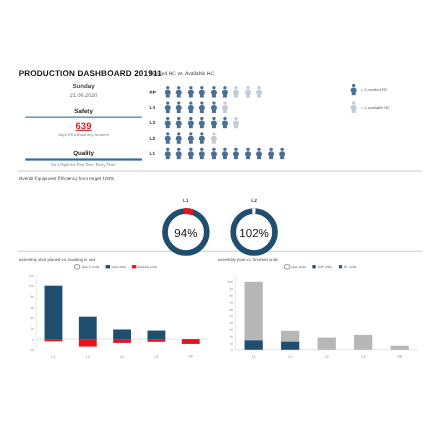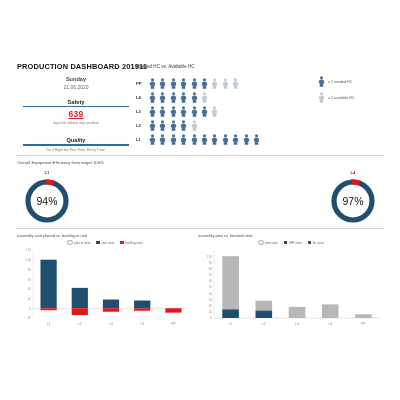--- a/index.html
+++ b/index.html
@@ -36,22 +36,22 @@
 
   .hc-legend{position:absolute;left:318px;top:76px;}
   .lg-row{display:flex;align-items:center;gap:3px;margin-bottom:5px;}
   .lg-txt{font-size:3.6px;color:#555;white-space:nowrap;}
 
   .divider{position:absolute;left:16px;width:368px;height:1px;background:#c9d4de;}
 
   
   .oee{position:absolute;left:17px;top:160px;width:366px;}
   .oee-title{font-size:4.2px;color:#4a4a4a;}
-  .gauges{position:absolute;left:16px;top:170px;width:368px;display:flex;
-          justify-content:space-between;align-items:flex-start;}
+  .gauges{position:absolute;left:16px;top:180px;width:368px;display:flex;
+          justify-content:center;align-items:flex-start;}
   .gauge{width:62px;text-align:center;}
   .gauge-lab{font-size:4.4px;font-weight:bold;color:#c2182b;margin-bottom:1px;}
   .gauge-lab.blue{color:#16486e;}
   .gauge-svg{display:block;margin:0 auto;}
   .gauge-val{font-size:10.5px;fill:#111;font-weight:normal;}
 
   
   .chart{position:absolute;top:233px;height:100px;}
   .chart.left{left:17px;width:176px;}
   .chart.right{left:198px;width:186px;}
@@ -301,25 +301,25 @@
   <div class="gauges" id="gauges">
       <div class="gauge">
         <div class="gauge-lab ">L1</div>
         <svg class="gauge-svg" width="50" height="50" viewBox="0 0 50 50">
           <circle cx="25" cy="25" r="19" fill="none" stroke="#1f4e6e" stroke-width="5.2"></circle>
           <circle cx="25" cy="25" r="19" fill="none" stroke="#e8121a" stroke-width="5.2" stroke-dasharray="8.35663645854885 111.02388437786328" transform="rotate(-95 25 25)"></circle>
           <text class="gauge-val" x="25" y="29" text-anchor="middle">94%</text>
         </svg>
       </div>
       <div class="gauge">
-        <div class="gauge-lab ">L4</div>
+        <div class="gauge-lab blue">L2</div>
         <svg class="gauge-svg" width="50" height="50" viewBox="0 0 50 50">
           <circle cx="25" cy="25" r="19" fill="none" stroke="#1f4e6e" stroke-width="5.2"></circle>
-          <circle cx="25" cy="25" r="19" fill="none" stroke="#e8121a" stroke-width="5.2" stroke-dasharray="8.35663645854885 111.02388437786328" transform="rotate(-95 25 25)"></circle>
-          <text class="gauge-val" x="25" y="29" text-anchor="middle">97%</text>
+          <circle cx="25" cy="25" r="19" fill="none" stroke="#ffffff" stroke-width="5.2" stroke-dasharray="2.9845130209103035 116.39600781550183" transform="rotate(-95 25 25)"></circle>
+          <text class="gauge-val" x="25" y="29" text-anchor="middle">102%</text>
         </svg>
       </div>
     </div>
 
   <div class="chart left">
     <div class="ch-title">assembly start planed vs. backlog in unit</div>
     <div class="ch-legend">
       <span class="ch-lg">
         <span class="sw hollow"></span>
         <span class="ch-lg-txt">plan in units</span>

